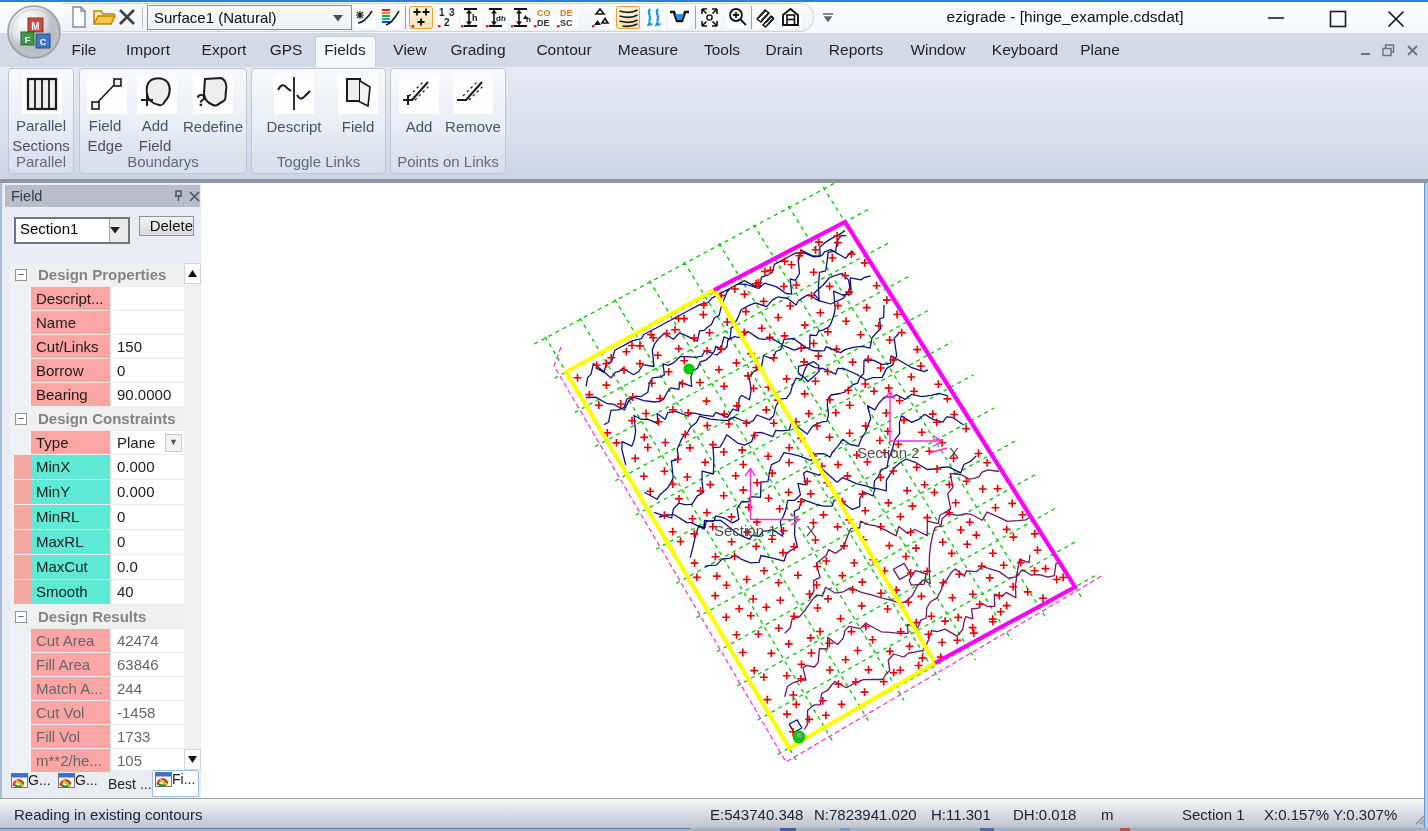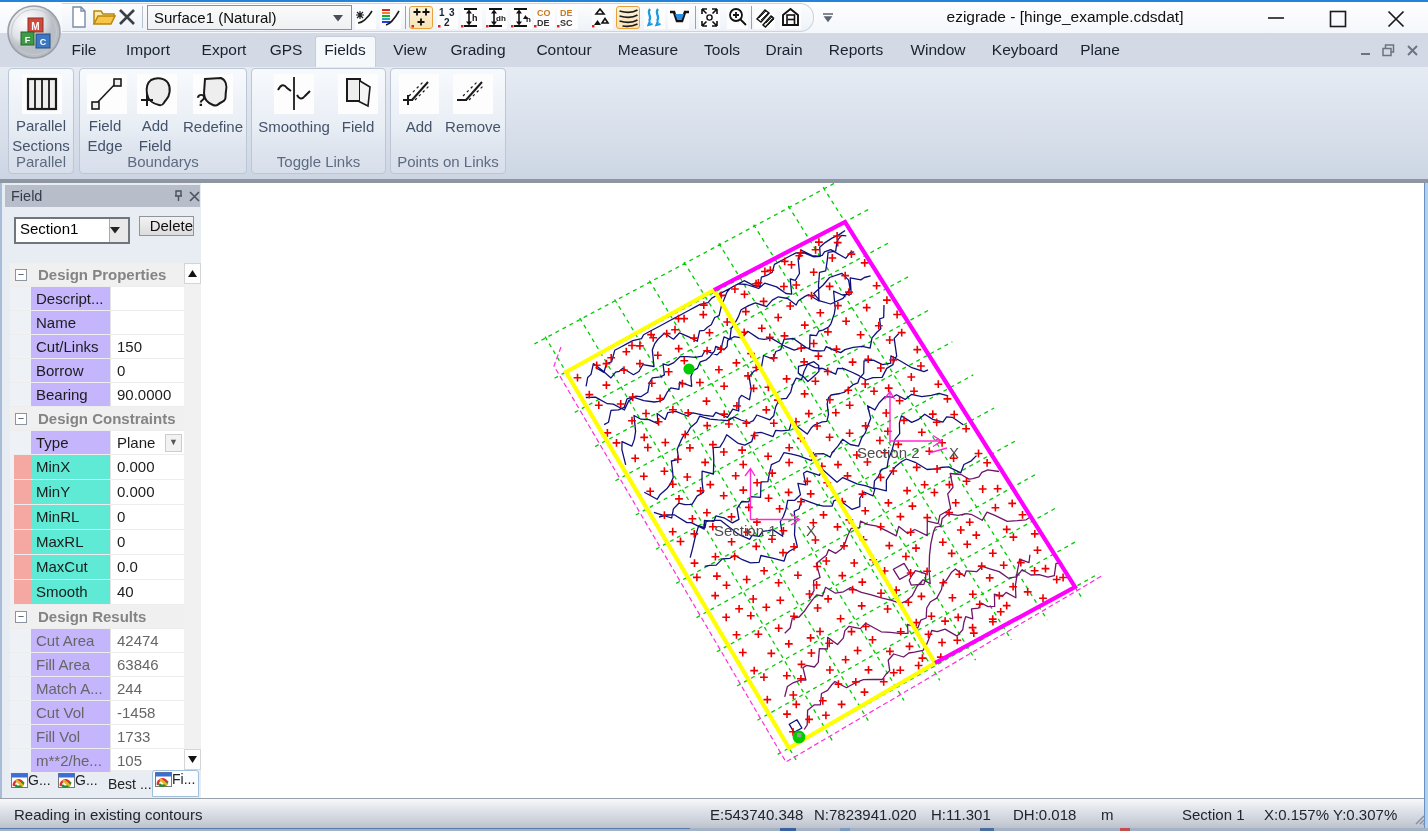--- a/index.html
+++ b/index.html
@@ -21,21 +21,21 @@
 #ribbonedge{left:0;top:179px;width:1428px;height:4px;background:#8e96a2}
 
 #panel{left:0;top:183px;width:201px;height:615px;background:#e8ecf3;border-left:2px solid #a8bcd8}
 #ptitle{left:3px;top:2px;width:195px;height:22px;background:#b7bec9;font-size:14.5px;color:#333c4a;line-height:22px;padding-left:6px}
 #pcombo{left:12px;top:34px;width:116px;height:27px;background:#fff;border:2px solid #6f767e}
 #pcombobtn{right:0;top:0;width:19px;height:23px;background:#e9e9e9;border-left:1px solid #aaa}
 #pdelete{left:137px;top:33px;width:55px;height:20px;background:linear-gradient(#f2f2f2,#dcdcdc);border:1px solid #8f959d;font-size:15px;color:#101010;text-align:right;line-height:18px}
 #pgrid{left:8px;top:80px;width:174px;height:507px;background:#fff;font-size:15px;color:#1c1c1c}
 .grow{position:absolute;left:0;width:174px;height:24px;border-bottom:1px solid #ededed;line-height:23px}
 .ghead{background:#f0f0f0;font-weight:bold;color:#848484}
-.grow .lab{position:absolute;left:21px;width:79px;height:100%;padding-left:5px;overflow:hidden;background:#c4b5fd}
+.grow .lab{position:absolute;left:21px;width:79px;height:100%;padding-left:5px;overflow:hidden;background:#fca5a5}
 .grow .val{position:absolute;left:100px;width:74px;height:100%;padding-left:6px;border-left:1px solid #e2e2e2;overflow:hidden}
 .grow .ind{position:absolute;left:0;width:21px;height:100%;background:#eef1f6}
 .pink .lab{background:#5eead4}
 .pink .ind{background:linear-gradient(90deg,#eef1f6 4px,#f5a8a2 4px)}
 .gray15 .lab,.gray15 .val{color:#666}
 .mbox{position:absolute;left:5px;top:6px;width:12px;height:12px;background:#fff;border:1px solid #8a96a4;line-height:9px;text-align:center;font-size:11px;font-weight:normal;color:#3c4654}
 #pscroll{left:182px;top:80px;width:17px;height:507px;background:#f1f1f1}
 .sbtn{position:absolute;left:0;width:17px;height:21px;background:#fdfdfd;border:1px solid #d5d5d5;text-align:center;color:#111}
 #ptabs{left:0;top:587px;width:199px;height:28px;font-size:14px;color:#222}
 .ptab{position:absolute;top:2px;height:25px;line-height:24px}
@@ -269,21 +269,21 @@
       <div class="rtile" style="left:22px"></div>
       <svg class="abs" width="40" height="40" viewBox="0 0 40 40" style="left:22px;top:5px">
         <path d="M20 3 V36" stroke="#1a1a1a" stroke-width="1.8"></path>
         <path d="M4 16 C7 10 10 10 13 14 L17 17 M23 21 C25 25 28 26 31 22 L36 17" stroke="#1a1a1a" stroke-width="2" fill="none"></path>
       </svg>
       <div class="rtile" style="left:86px"></div>
       <svg class="abs" width="40" height="40" viewBox="0 0 40 40" style="left:86px;top:5px">
         <rect x="9" y="5" width="13" height="22" fill="#eee" stroke="#1a1a1a" stroke-width="2"></rect>
         <path d="M22 7 L32 13 L30 32 L20 27 L22 27" fill="#f4f4f4" stroke="#1a1a1a" stroke-width="1.6"></path>
       </svg>
-      <div class="rlab" style="left:-3px;top:51px">Smoothing</div>
+      <div class="rlab" style="left:-3px;top:51px">Descript</div>
       <div class="rlab" style="left:61px;top:51px">Field</div>
       <div class="glab">Toggle Links</div>
     </div>
     <div class="rgroup" style="left:390px;width:116px">
       <div class="rtile" style="left:8px"></div>
       <svg class="abs" width="40" height="40" viewBox="0 0 40 40" style="left:8px;top:5px">
         <path d="M10 22 l14 -14 M16 26 l14 -14" stroke="#1a1a1a" stroke-width="1.2" stroke-dasharray="2.5 3"></path>
         <path d="M13 26 L29 8" stroke="#1a1a1a" stroke-width="2"></path>
         <path d="M4 26 h10 M9 21 v10" stroke="#1a1a1a" stroke-width="2"></path>
       </svg>

